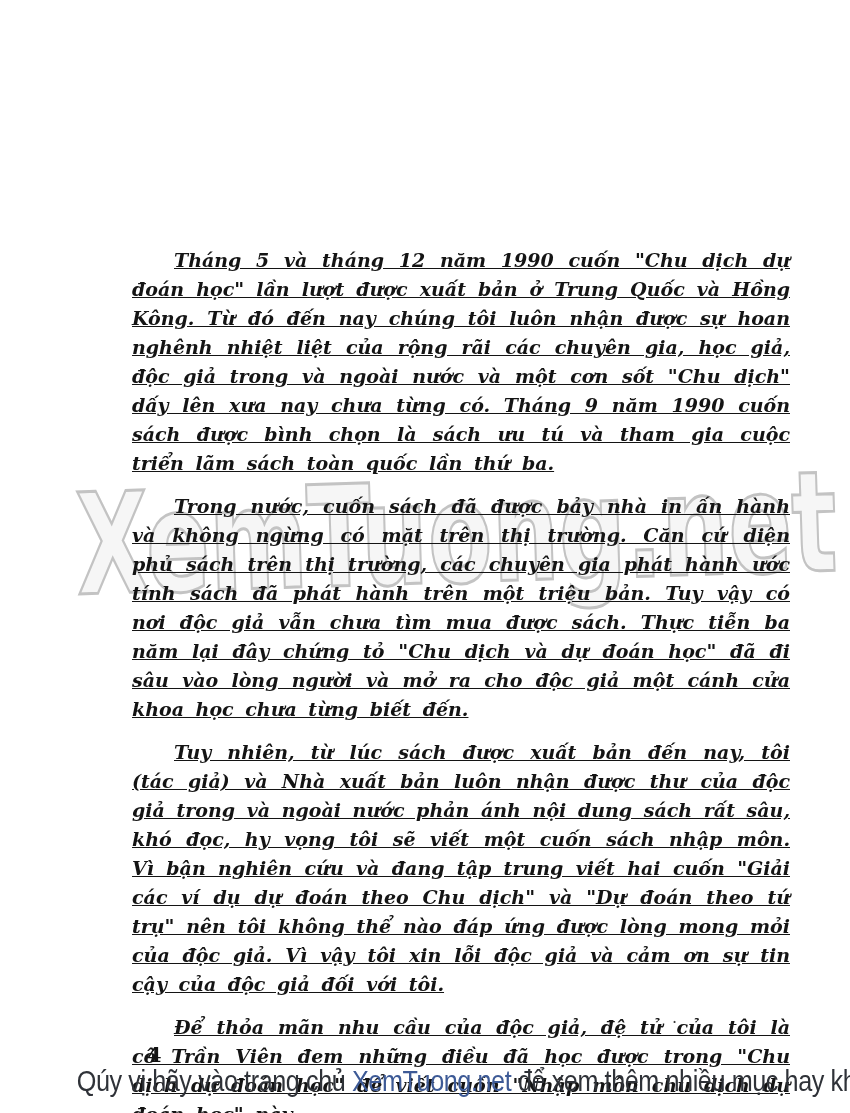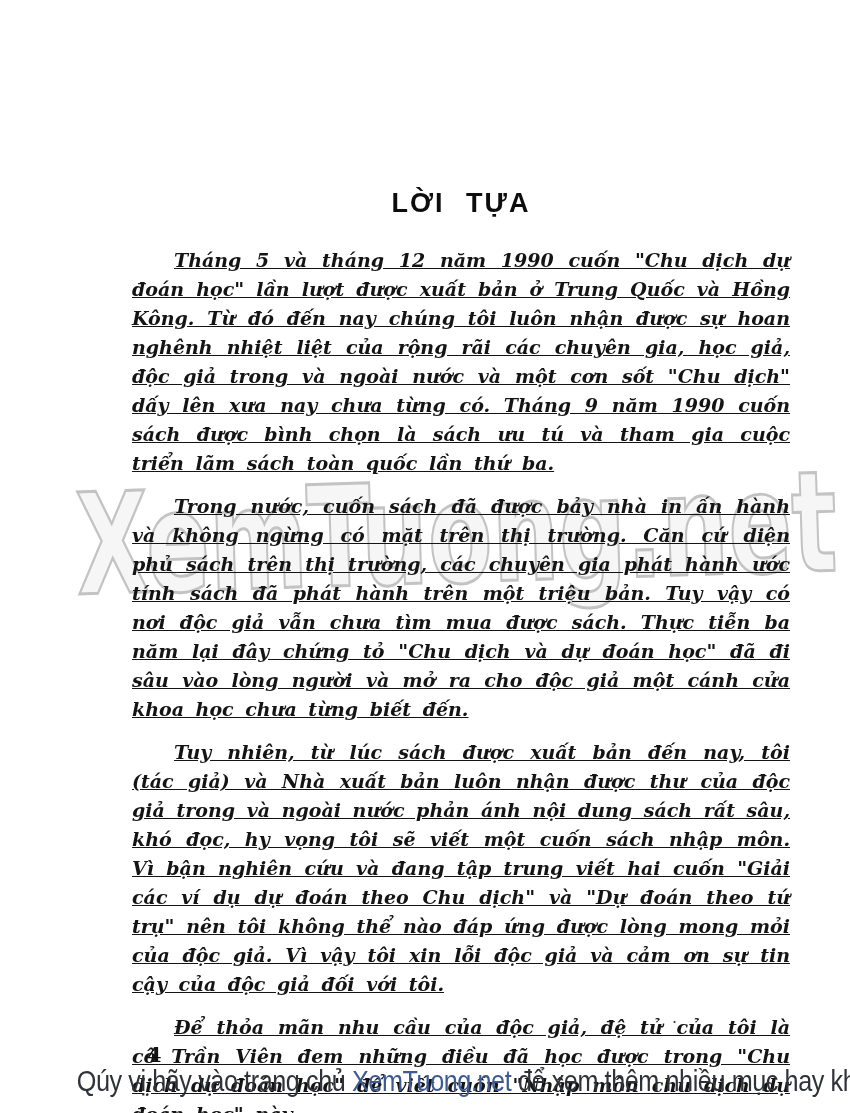--- a/index.html
+++ b/index.html
@@ -52,21 +52,20 @@
   }
   .footer-link { cursor:pointer; }
 </style>
 </head>
 <body>
 
 <div class="page">
 
   <div class="watermark" style="-webkit-text-stroke: 3px rgb(195, 195, 195); color: rgb(246, 246, 246);">XemTuong.net</div>
 
-  <h1 class="title">LỜI TỰA</h1>
 
   <div class="body-text">
     <p>Tháng 5 và tháng 12 năm 1990 cuốn "Chu dịch dự đoán học" lần lượt được xuất bản ở Trung Quốc và Hồng Kông. Từ đó đến nay chúng tôi luôn nhận được sự hoan nghênh nhiệt liệt của rộng rãi các chuyên gia, học giả, độc giả trong và ngoài nước và một cơn sốt "Chu dịch" dấy lên xưa nay chưa từng có. Tháng 9 năm 1990 cuốn sách được bình chọn là sách ưu tú và tham gia cuộc triển lãm sách toàn quốc lần thứ ba.</p>
     <p>Trong nước, cuốn sách đã được bảy nhà in ấn hành và không ngừng có mặt trên thị trường. Căn cứ diện phủ sách trên thị trường, các chuyên gia phát hành ước tính sách đã phát hành trên một triệu bản. Tuy vậy có nơi độc giả vẫn chưa tìm mua được sách. Thực tiễn ba năm lại đây chứng tỏ "Chu dịch và dự đoán học" đã đi sâu vào lòng người và mở ra cho độc giả một cánh cửa khoa học chưa từng biết đến.</p>
     <p>Tuy nhiên, từ lúc sách được xuất bản đến nay, tôi (tác giả) và Nhà xuất bản luôn nhận được thư của độc giả trong và ngoài nước phản ánh nội dung sách rất sâu, khó đọc, hy vọng tôi sẽ viết một cuốn sách nhập môn. Vì bận nghiên cứu và đang tập trung viết hai cuốn "Giải các ví dụ dự đoán theo Chu dịch" và "Dự đoán theo tứ trụ" nên tôi không thể nào đáp ứng được lòng mong mỏi của độc giả. Vì vậy tôi xin lỗi độc giả và cảm ơn sự tin cậy của độc giả đối với tôi.</p>
     <p>Để thỏa mãn nhu cầu của độc giả, đệ tử của tôi là cô Trần Viên đem những điều đã học được trong "Chu dịch dự đoán học" để viết cuốn "Nhập môn chu dịch dự đoán học" này.</p>
 
   </div>
 
   <div class="stray-mark">.</div>

